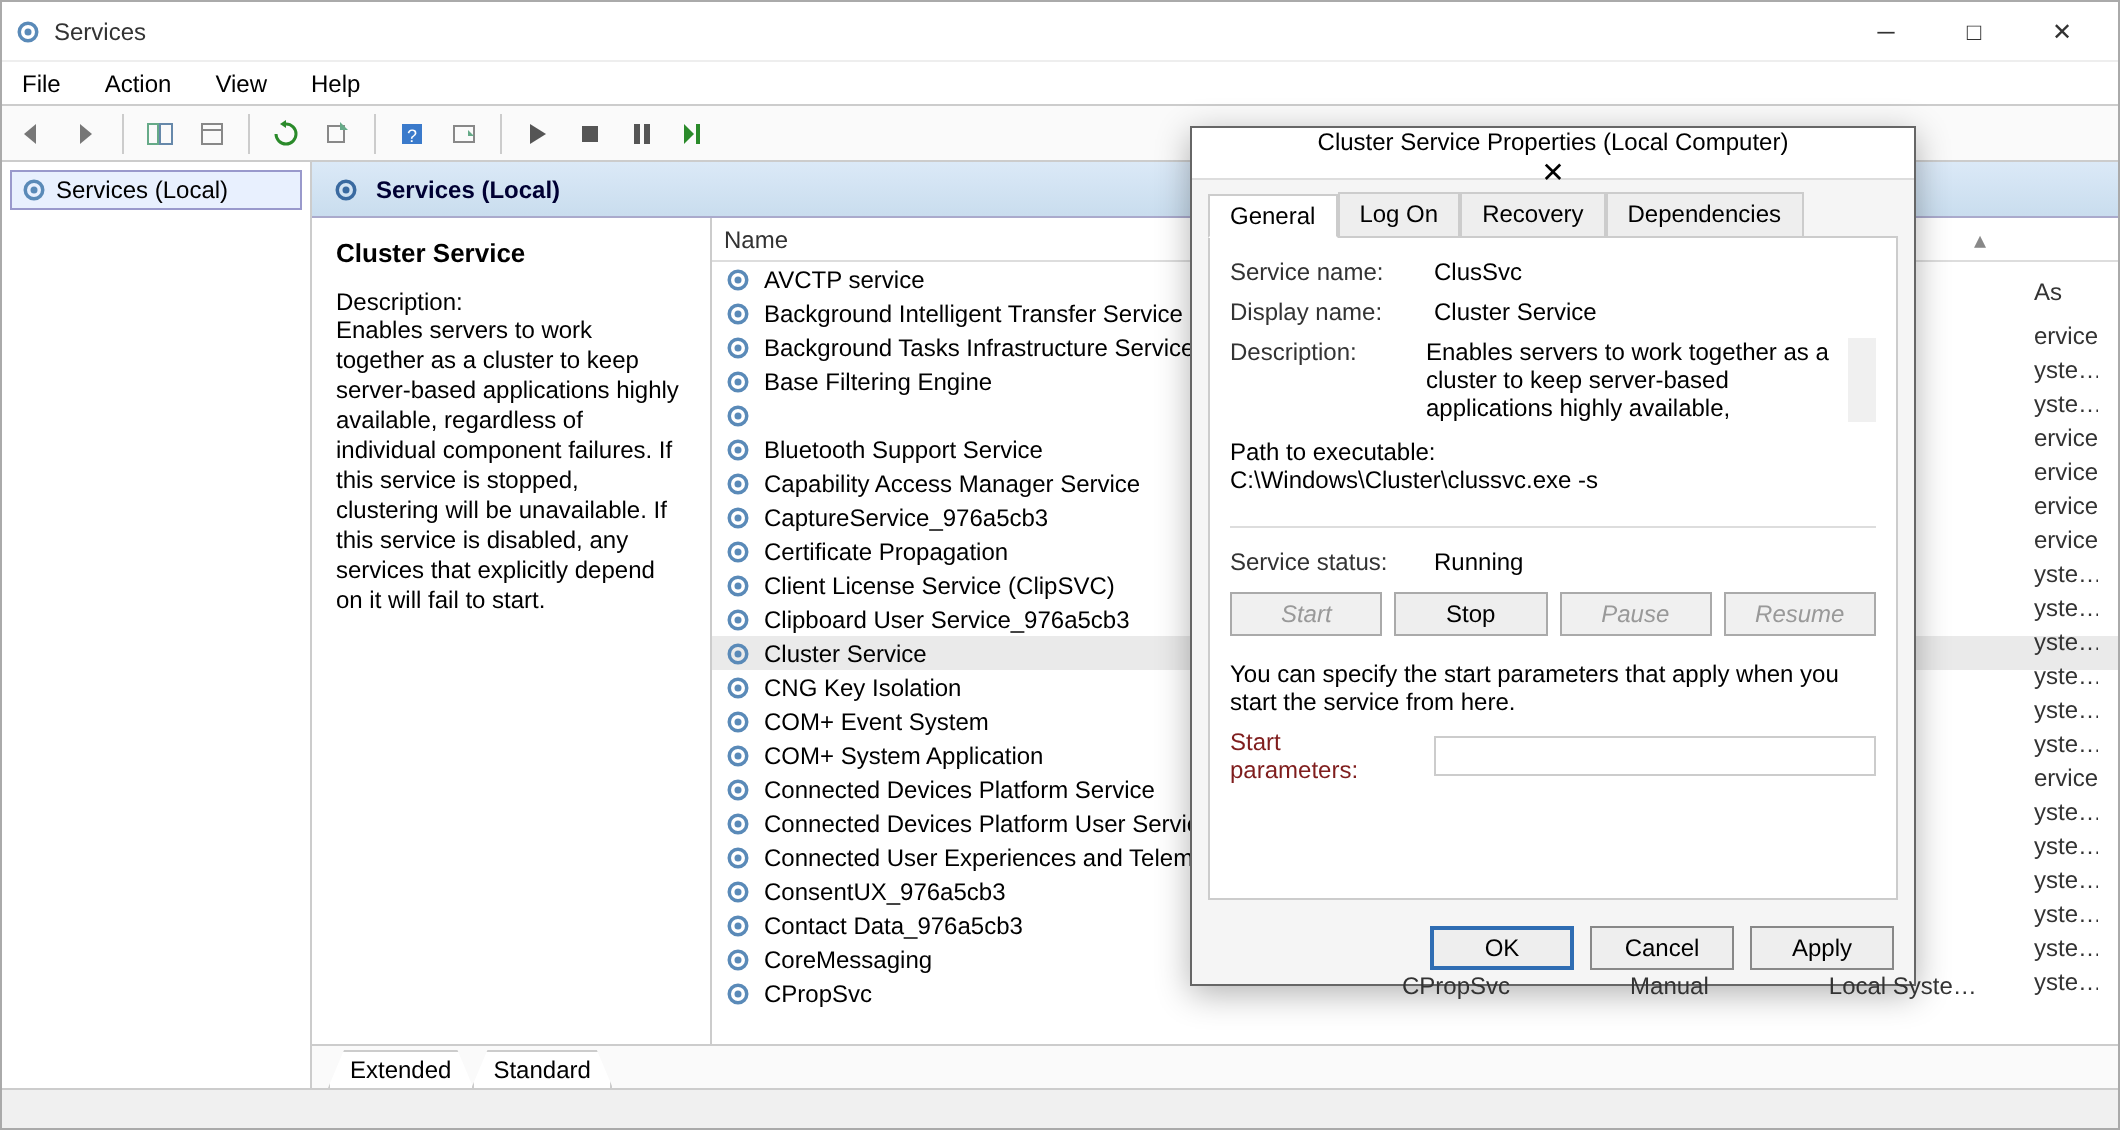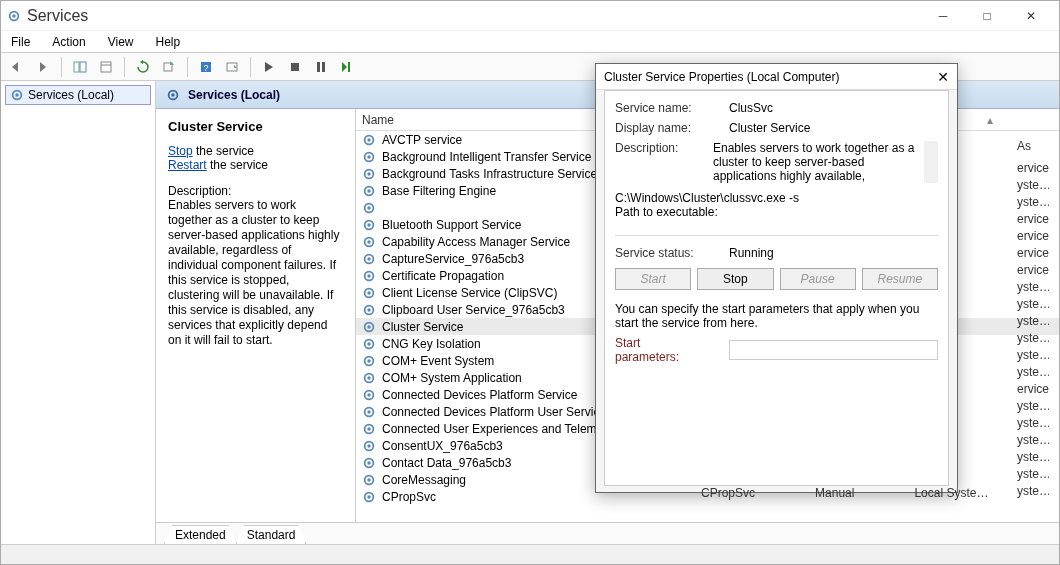--- a/index.html
+++ b/index.html
@@ -1,19 +1,19 @@
 <!DOCTYPE html>
 <html><head>
 <meta charset="utf-8">
 <style>
   * { box-sizing: border-box; }
   html, body { margin:0; padding:0; font-family: "Segoe UI", Tahoma, sans-serif; font-size:12px; color:#000; background:#fff; }
   .window { width:1060px; height:565px; border:1px solid #aaa; position:relative; background:#fff; overflow:hidden;}
   .titlebar { height:30px; display:flex; align-items:center; padding:0 6px; border-bottom:1px solid #eee; }
-  .titlebar .title { flex:1; display:flex; align-items:center; gap:6px; font-size:16px; color:#333;}
+  .titlebar .title { flex:1; display:flex; align-items:center; gap:6px; font-size:12px; color:#333;}
   .titlebar .controls { display:flex; }
   .titlebar .controls div { width:44px; height:30px; display:flex; align-items:center; justify-content:center; color:#333;}
   .menubar { height:22px; display:flex; align-items:center; padding:0 6px; gap:14px; border-bottom:1px solid #ccc;}
   .menubar span { padding:4px 4px; }
   .toolbar { height:28px; display:flex; align-items:center; padding:0 4px; gap:2px; border-bottom:1px solid #ccc; background:#fafafa;}
   .tb-btn { width:24px; height:22px; border:1px solid transparent; display:flex; align-items:center; justify-content:center; border-radius:2px;}
   .tb-sep { width:1px; height:20px; background:#ccc; margin:0 4px;}
   .body { display:flex; height:calc(100% - 30px - 22px - 28px - 20px); }
   .left-pane { width:155px; border-right:1px solid #ccc; background:#fff; padding:4px;}
   .left-pane .node { display:flex; align-items:center; gap:4px; padding:2px 4px; background:#e8f0fe; border:1px solid #99c;}
@@ -32,26 +32,26 @@
   .tabs-bottom .tab { padding:2px 10px; border:1px solid #ccc; border-bottom:none; margin-right:-1px; background:#fff;
     clip-path: polygon(8px 0, calc(100% - 8px) 0, 100% 100%, 0 100%);}
   .tabs-bottom .tab.active { background:#fff; }
   .statusbar { height:20px; border-top:1px solid #ccc; background:#f0f0f0;}
   .behind-cols { position:absolute; right:10px; top:30px; display:flex; gap:30px; font-size:12px; color:#333; pointer-events:none;}
   .behind-cols .col { width:50px; display:flex; flex-direction:column;}
   .behind-cols .cell { height:17px; overflow:hidden;}
 
   
   .dialog { position:absolute; left:594px; top:62px; width:363px; height:430px; background:#f5f5f5; border:1px solid #666; box-shadow:0 4px 16px rgba(0,0,0,0.3); display:flex; flex-direction:column;}
-  .dlg-title { height:26px; display:flex; align-items:center; justify-content:space-between; padding:0 8px; background:#fff; border-bottom:1px solid #ddd;}
+  .dlg-title { height:26px; display:flex; align-items:center; justify-content:space-between; padding:0 8px; background:#fff; border-bottom:1px solid #ddd;flex-direction:column;}
   .dlg-tabs { display:flex; padding:6px 8px 0 8px; gap:0px;}
   .dlg-tabs .dtab { padding:3px 10px; border:1px solid #ccc; border-bottom:none; background:#eee; font-size:12px;}
   .dlg-tabs .dtab.active { background:#fff; border-bottom:1px solid #fff; position:relative; top:1px;}
   .dlg-body { flex:1; margin:0 8px 6px 8px; border:1px solid #ccc; background:#fff; padding:10px; font-size:12px; display:flex; flex-direction:column; gap:6px;}
-  .dlg-row { display:flex; align-items:flex-start; gap:24px;}
+  .dlg-row { display:flex; align-items:flex-start; gap:12px;}
   .dlg-row .lbl { width:90px; color:#333;}
   .dlg-row .val { flex:1;}
   .dlg-desc { display:flex; gap:8px;}
   .dlg-desc .txt { flex:1; height:42px; overflow:hidden; border-right:14px solid #f0f0f0; position:relative; padding-right:4px;}
   .dlg-desc .scroll { position:absolute; right:-14px; top:0; width:14px; height:100%; background:#f0f0f0; display:flex; flex-direction:column; justify-content:space-between; align-items:center; color:#666; font-size:9px;}
   .dlg-select { flex:1; height:20px; border:1px solid #888; background:#e8e8e8; padding:1px 4px; display:flex; align-items:center; justify-content:space-between;}
   .dlg-btnrow { display:flex; gap:6px; margin:2px 0;}
   .dlg-btnrow .b { flex:1; height:22px; border:1px solid #aaa; background:#eee; display:flex; align-items:center; justify-content:center; font-size:12px;}
   .dlg-btnrow .b.disabled { color:#999; background:#f0f0f0;font-style:italic; }
   .dlg-input { flex:1; height:20px; border:1px solid #ccc; background:#fff;}
@@ -187,24 +187,20 @@
               <circle cx="8" cy="8" r="5" fill="none" stroke="#3a6aa0" stroke-width="2"></circle>
               <circle cx="8" cy="8" r="2" fill="#3a6aa0"></circle>
             </svg>
           </span>
         <span>Services (Local)</span>
       </div>
 
       <div class="content" style="position:relative;">
         <div class="desc-col">
           <h3>Cluster Service</h3>
-          <div style="margin-bottom:12px;">
-            <a href="#">Stop</a><span> the service</span><br>
-            <a href="#">Restart</a><span> the service</span>
-          </div>
           <div>Description:</div>
           <div style="line-height:1.25">Enables servers to work together as a cluster to keep server-based applications highly available, regardless of individual component failures. If this service is stopped, clustering will be unavailable. If this service is disabled, any services that explicitly depend on it will fail to start.</div>
         </div>
 
         <div class="list-col">
           <div class="list-header">
             <div class="col-name">
               <span>Name</span>
               <span style="color:#888;">▴</span>
             </div>
@@ -445,20 +441,26 @@
       </div>
     </div>
   </div>
 
   <div class="statusbar"></div>
 
   <div class="dialog">
     <div class="dlg-title">
       <span>Cluster Service Properties (Local Computer)</span>
       <span style="font-size:14px;">✕</span>
+    </div>
+    <div class="dlg-tabs">
+      <div class="dtab active">General</div>
+      <div class="dtab">Log On</div>
+      <div class="dtab">Recovery</div>
+      <div class="dtab">Dependencies</div>
     </div>
     <div class="dlg-body">
       <div class="dlg-row">
         <div class="lbl">Service name:</div>
         <div class="val">ClusSvc</div>
       </div>
       <div class="dlg-row">
         <div class="lbl">Display name:</div>
         <div class="val">Cluster Service</div>
       </div>
@@ -466,39 +468,44 @@
         <div class="lbl">Description:</div>
         <div class="txt">
           <span>Enables servers to work together as a cluster to keep server-based applications highly available, regardless of individual component failures. If this</span>
           <div class="scroll">
               <span>▴</span>
               <span>▾</span>
             </div>
         </div>
       </div>
       <div style="margin-top:2px;">
+        <div>Path to executable:</div>
         <div>C:\Windows\Cluster\clussvc.exe -s</div>
-        <div>Path to executable:</div>
       </div>
       <div style="height:1px;background:#ddd;margin:10px 0 4px 0;"></div>
       <div class="dlg-row">
         <div class="lbl">Service status:</div>
         <div class="val">Running</div>
       </div>
       <div class="dlg-btnrow">
         <div class="b disabled">Start</div>
         <div class="b">Stop</div>
         <div class="b disabled">Pause</div>
         <div class="b disabled">Resume</div>
       </div>
       <div style="margin-top:4px;">You can specify the start parameters that apply when you start the service from here.</div>
       <div class="dlg-row" style="align-items:center;">
         <div class="lbl" style="color:#7f1d1d;">Start parameters:</div>
         <div class="dlg-input"></div>
       </div>
+    </div>
+    <div class="dlg-footer">
+      <div class="b primary">OK</div>
+      <div class="b">Cancel</div>
+      <div class="b">Apply</div>
     </div>
   </div>
 
   <div style="position:absolute; left:700px; top:485px; display:flex; gap:60px; color:#333; font-size:12px;">
     <span>CPropSvc</span>
     <span>Manual</span>
     <span>Local Syste…</span>
   </div>
 </div>
 

